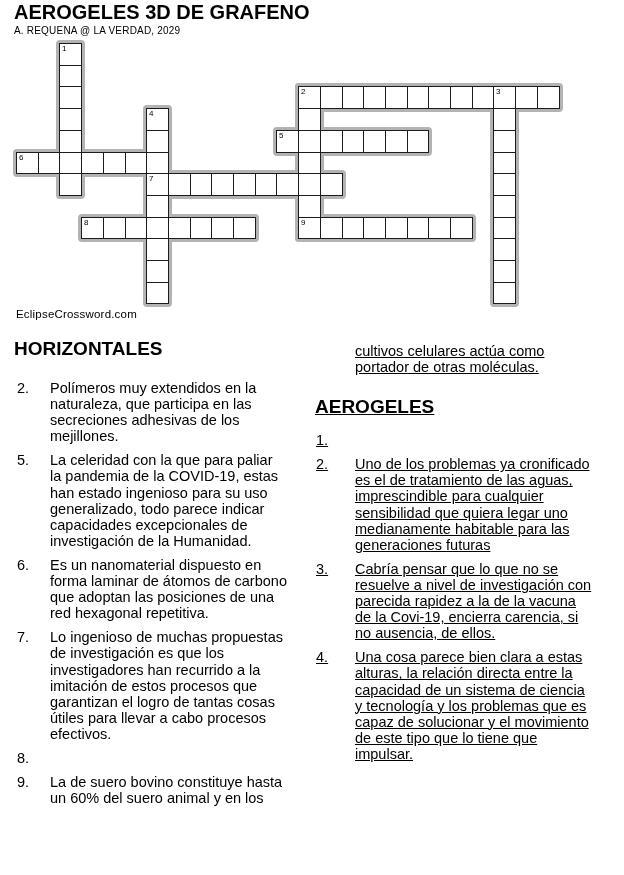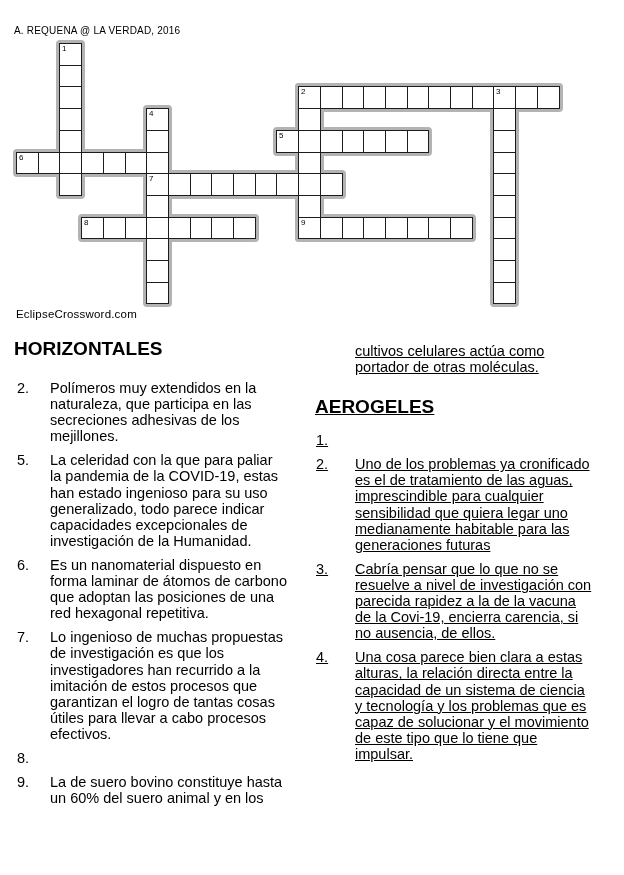--- a/index.html
+++ b/index.html
@@ -52,21 +52,22 @@
   }
   .col-right .clue-num{flex:0 0 40px;padding-left:1px;}
   .clue-text{
     flex:1 1 auto;font-size:14.5px;line-height:16.1px;white-space:pre-line;
   }
 </style>
 </head>
 <body>
 
 <div class="page">
-  <div class="subtitle">A. REQUENA @ LA VERDAD, 2016</div>
+  <h1 class="title">AEROGELES 3D DE GRAFENO</h1>
+  <div class="subtitle">A. REQUENA @ LA VERDAD, 2029</div>
 
   <div class="grid" id="grid">
       <div class="word-plate" style="left: 40px; top: -3px; width: 29px; height: 159px;"></div>
       <div class="word-plate" style="left: 279px; top: 40px; width: 268px; height: 29px;"></div>
       <div class="word-plate" style="left: 279px; top: 40px; width: 29px; height: 159px;"></div>
       <div class="word-plate" style="left: 474px; top: 40px; width: 29px; height: 224px;"></div>
       <div class="word-plate" style="left: 127px; top: 62px; width: 29px; height: 202px;"></div>
       <div class="word-plate" style="left: 257px; top: 84px; width: 159px; height: 29px;"></div>
       <div class="word-plate" style="left: -3px; top: 106px; width: 159px; height: 28px;"></div>
       <div class="word-plate" style="left: 127px; top: 127px; width: 203px; height: 29px;"></div>

